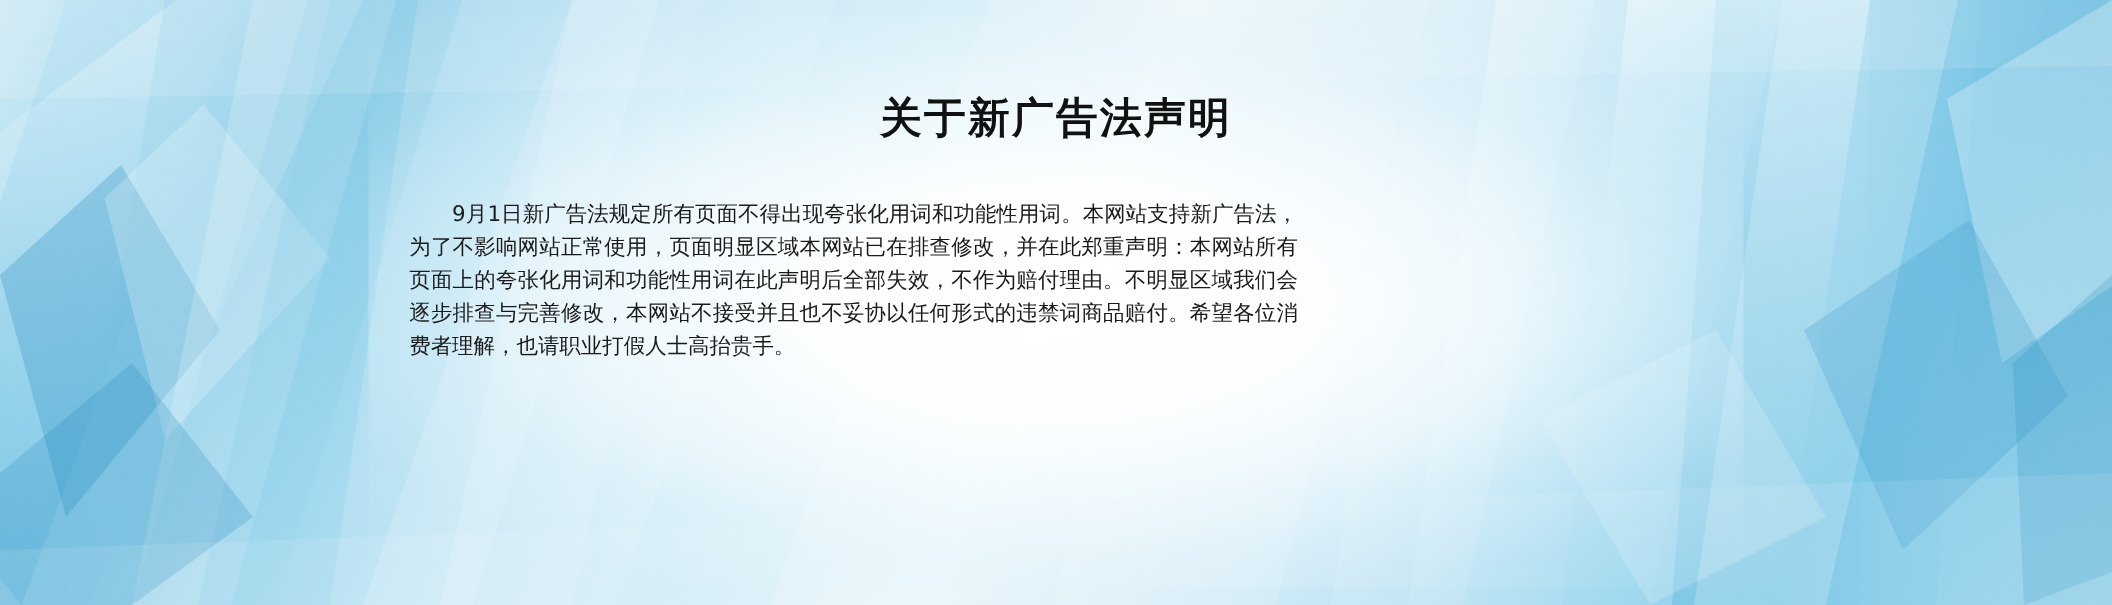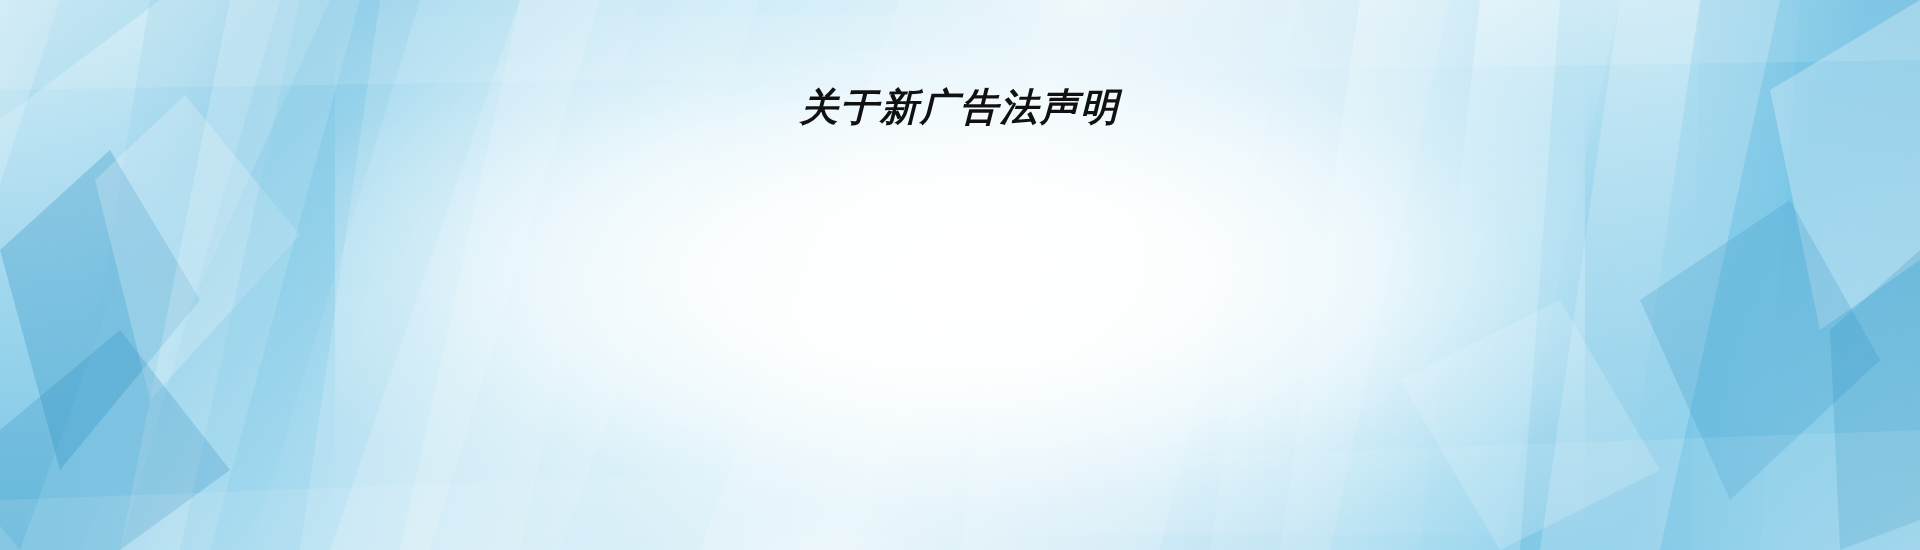--- a/index.html
+++ b/index.html
@@ -54,21 +54,20 @@
         rgba(215,238,249,0) 100%);
     pointer-events: none;
   }
 
   #content {
     position: absolute;
     left: 0;
     top: 0;
     width: 1920px;
     height: 458px;
-    font-style: italic;
   }
 
   #title {
     position: absolute;
     top: 84px;
     left: 0;
     width: 1920px;
     text-align: center;
     font-size: 38px;
     font-weight: bold;
@@ -155,16 +154,17 @@
       <polygon points="0,0 1920,0 1920,60 0,90" fill="#ffffff" opacity="0.12"></polygon>
     </svg>
   </div>
 
   <div id="center-glow"></div>
 
   <div id="content">
     <div id="title">关于新广告法声明</div>
 
     <div id="body-text">
+      <p id="para-1">9月1日新广告法规定所有页面不得出现夸张化用词和功能性用词。本网站支持新广告法，为了不影响网站正常使用，页面明显区域本网站已在排查修改，并在此郑重声明：本网站所有页面上的夸张化用词和功能性用词在此声明后全部失效，不作为赔付理由。不明显区域我们会逐步排查与完善修改，本网站不接受并且也不妥协以任何形式的违禁词商品赔付。希望各位消费者理解，也请职业打假人士高抬贵手。</p>
     </div>
   </div>
 
 </div>
 
 </body></html>

